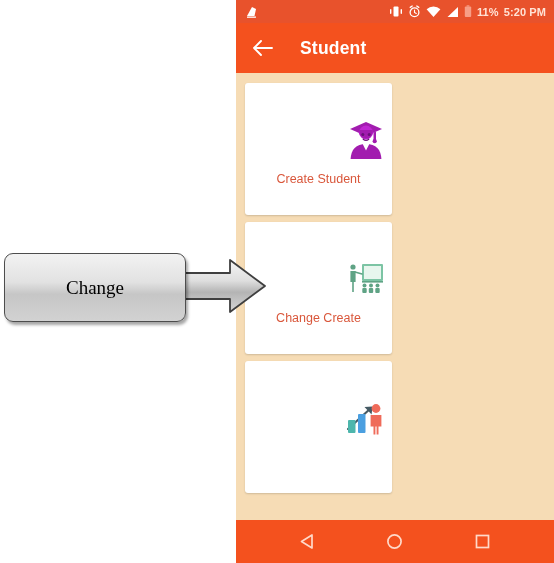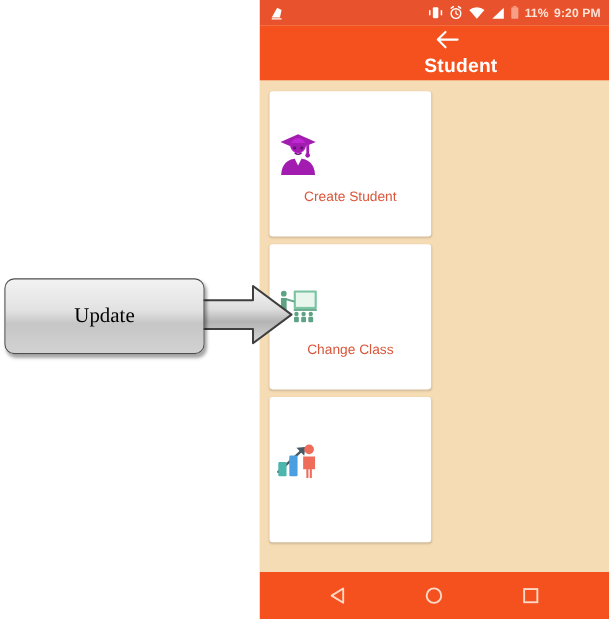--- a/index.html
+++ b/index.html
@@ -57,22 +57,21 @@
   
   #app-bar {
     position: absolute;
     left: 0; top: 23px;
     width: 318px;
     height: 50px;
     background: #f4511e;
     display: flex;
     align-items: center;
     box-sizing: border-box;
-    padding-left: 24px;
-    flex-direction: column;
+    padding-left: 14px;
   }
   #back-button {
     width: 26px; height: 26px;
     display: flex; align-items: center; justify-content: center;
     cursor: pointer;
   }
   #app-title {
     color: #ffffff;
     font-size: 17.5px;
     font-weight: bold;
@@ -95,21 +94,21 @@
     align-content: flex-start;
   }
   .card {
     width: 147px;
     height: 132px;
     background: #ffffff;
     border-radius: 3px;
     box-shadow: 0 1px 2px rgba(0,0,0,.16);
     display: flex;
     flex-direction: column;
-    align-items: flex-start;
+    align-items: flex-end;
     box-sizing: border-box;
     padding-top: 35px;
     cursor: pointer;
     position: relative;
   }
   .card-icon {
     height: 46px;
     width: 52px;
     display: flex;
     align-items: center;
@@ -212,21 +211,21 @@
 
       <svg class="sicon" width="13" height="12" viewBox="0 0 13 12">
         <path d="M12 1 L12 11 L1.5 11 Z" fill="#ffffff"></path>
       </svg>
 
       <svg class="sicon" width="8" height="13" viewBox="0 0 8 13">
         <rect x="2.6" y="0.3" width="2.8" height="1.3" fill="#f79e86"></rect>
         <rect x="0.8" y="1.5" width="6.4" height="10.6" rx="1" fill="#f79e86"></rect>
       </svg>
       <span class="status-text">11%</span>
-      <span class="status-text">9:20 PM</span>
+      <span class="status-text">5:20 PM</span>
     </div>
   </div>
 
   <div id="app-bar">
     <div id="back-button">
       <svg width="22" height="18" viewBox="0 0 22 18">
         <path d="M20 9 L2 9 M9 2 L2 9 L9 16" stroke="#ffffff" stroke-width="1.9" fill="none" stroke-linecap="round" stroke-linejoin="round"></path>
       </svg>
     </div>
     <div id="app-title">Student</div>
@@ -265,21 +264,21 @@
           <g fill="#5fa385">
             <circle cx="18.5" cy="23.5" r="2"></circle>
               <rect x="16.3" y="26" width="4.4" height="5" rx="1"></rect>
             <circle cx="25" cy="23.5" r="2"></circle>
               <rect x="22.8" y="26" width="4.4" height="5" rx="1"></rect>
             <circle cx="31.5" cy="23.5" r="2"></circle>
               <rect x="29.3" y="26" width="4.4" height="5" rx="1"></rect>
           </g>
         </svg>
       </div>
-      <div class="card-label">Change Class</div>
+      <div class="card-label">Change Create</div>
     </div>
 
     <div class="card two-line">
       <div class="card-icon">
         <svg width="42" height="38" viewBox="0 0 42 38">
           <path d="M3 29 L26 8" stroke="#455a64" stroke-width="2.1" stroke-linecap="round"></path>
           <path d="M19.5 7 L27.5 6.4 L26.6 14.4 Z" fill="#455a64"></path>
           <rect x="3" y="20" width="7.5" height="13" rx="1" fill="#4db6ac"></rect>
           <rect x="13" y="14" width="7.5" height="19" rx="1" fill="#4a9fe0"></rect>
           <circle cx="31" cy="8.5" r="4.4" fill="#ef6b5a"></circle>
@@ -317,15 +316,15 @@
       <stop offset="40%" stop-color="#dedede"></stop>
       <stop offset="62%" stop-color="#b4b4b4"></stop>
       <stop offset="100%" stop-color="#d6d6d6"></stop>
     </linearGradient>
   </defs>
   <path d="M1 16 L56 16 L56 3 L91 29 L56 55 L56 42 L1 42 Z" fill="url(#arrowGrad)" stroke="#3f3f3f" stroke-width="1.8" stroke-linejoin="round"></path>
 </svg>
 
 <div id="callout">
   <div id="callout-text">
-    <span>Update</span><br>
+    <span>Change</span><br>
   </div>
 </div>
 
 </body></html>

